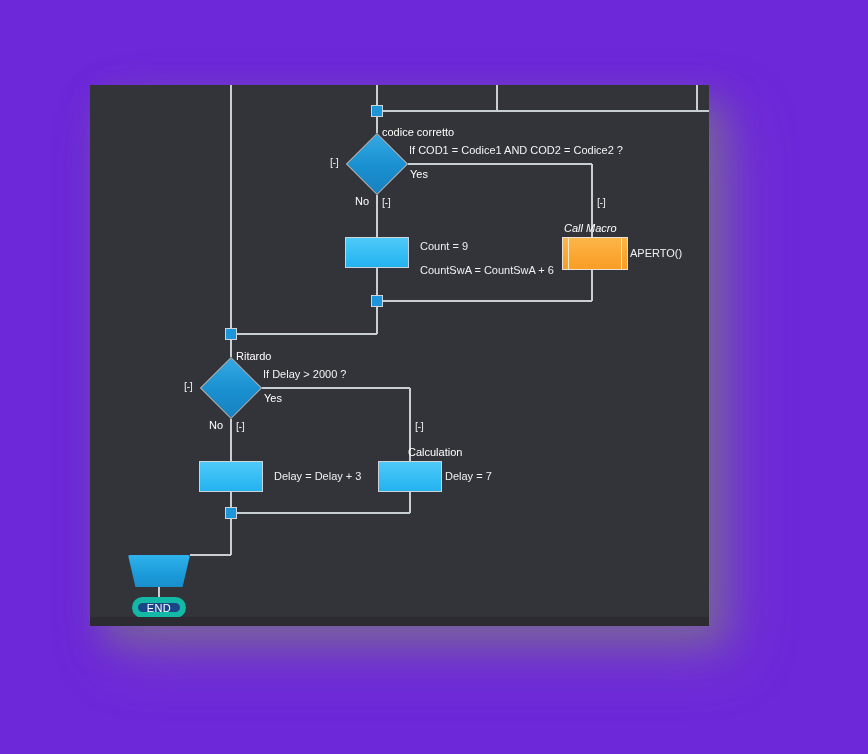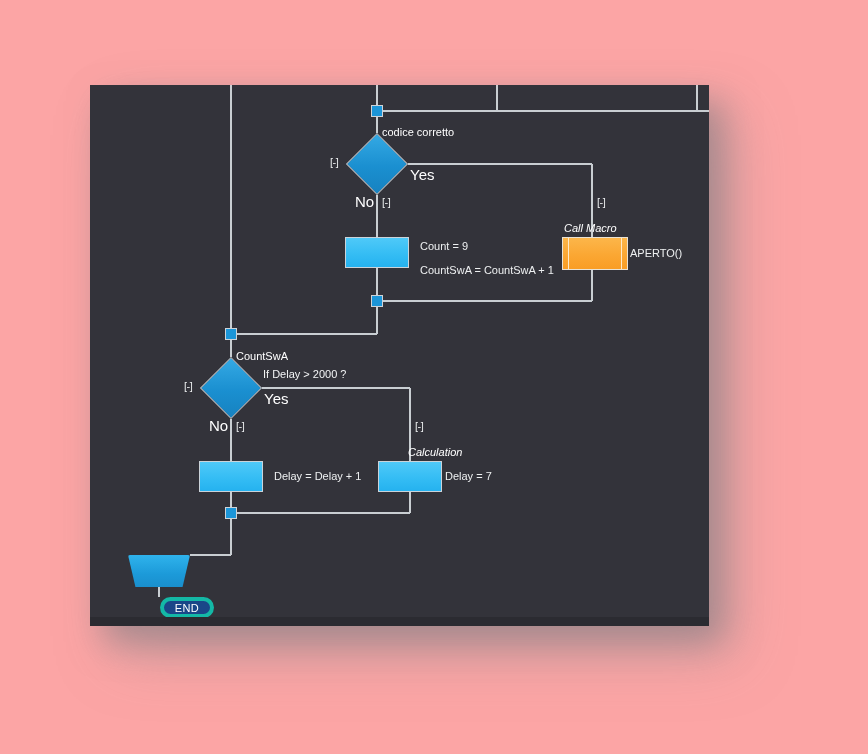--- a/index.html
+++ b/index.html
@@ -10,21 +10,21 @@
     height: 754px;
     background: #ffffff;
     font-family: "Liberation Sans", sans-serif;
     overflow: hidden;
   }
 
   #stage {
     position: relative;
     width: 868px;
     height: 754px;
-    background: #fca5a5;
+    background: #6d28d9;
   }
 
   
   #canvas-shadow {
     position: absolute;
     left: 90px;
     top: 85px;
     width: 619px;
     height: 541px;
     border-radius: 2px;
@@ -124,44 +124,43 @@
     clip-path: polygon(0% 0%, 100% 0%, 88% 100%, 12% 100%);
     border-radius: 2px;
   }
 
   
   .end-pill {
     width: 54px;
     height: 21px;
     border-radius: 11px;
     background: #1a4688;
-    border: 4px solid #14b8a6;
+    border: 6px solid #14b8a6;
     box-sizing: border-box;
     display: flex;
     align-items: center;
     justify-content: center;
-    margin-left: 28px;
   }
   .end-pill span {
     color: #ffffff;
     font-size: 11px;
     letter-spacing: 0.4px;
   }
 
   
   .lbl {
     position: absolute;
     color: #f2f3f4;
     font-size: 11px;
     line-height: 13px;
     white-space: nowrap;
   }
   .lbl.title   { color: #ffffff; }
   .lbl.cond    { color: #f3f4f5; }
-  .lbl.branch  { color: #ffffff; font-size: 15px; }
+  .lbl.branch  { color: #ffffff; font-size: 11px; }
   .lbl.expr    { color: #eef0f1; }
 
   
   .toggle {
     position: absolute;
     color: #e9ebec;
     font-size: 11px;
     line-height: 11px;
     letter-spacing: -0.5px;
     white-space: nowrap;
@@ -220,57 +219,58 @@
         <line x1="69" y1="502" x2="69" y2="512"></line>
       </g>
     </svg>
 
     <div class="node junction" style="left:281px; top:20px;"></div>
 
     <div class="node diamond-wrap" style="left:256px; top:48px;">
       <div class="diamond"></div>
     </div>
     <div class="lbl title" style="left:292px; top:41px;">codice corretto</div>
+    <div class="lbl cond" style="left:319px; top:59px;">If  COD1 = Codice1 AND COD2 = Codice2 ?</div>
     <div class="lbl branch" style="left:320px; top:83px;">Yes</div>
     <div class="lbl branch" style="left:265px; top:110px;">No</div>
     <div class="toggle" style="left:240px; top:72px;">[-]</div>
     <div class="toggle" style="left:292px; top:112px;">[-]</div>
     <div class="toggle" style="left:507px; top:112px;">[-]</div>
 
     <div class="node process" style="left:255px; top:152px;"></div>
     <div class="lbl expr" style="left:330px; top:155px;">Count = 9</div>
-    <div class="lbl expr" style="left:330px; top:179px;">CountSwA = CountSwA + 1</div>
+    <div class="lbl expr" style="left:330px; top:179px;">CountSwA = CountSwA + 6</div>
 
     <div class="macro" style="left:472px; top:152px;">
       <div class="bar left"></div>
       <div class="bar right"></div>
     </div>
     <div class="lbl title" style="left:474px; top:137px;font-style:italic;">Call Macro</div>
     <div class="lbl expr" style="left:540px; top:162px;">APERTO()</div>
 
     <div class="node junction" style="left:281px; top:210px;"></div>
 
     <div class="node junction" style="left:135px; top:243px;"></div>
 
     <div class="node diamond-wrap" style="left:110px; top:272px;">
       <div class="diamond"></div>
     </div>
-    <div class="lbl title" style="left:146px; top:265px;">CountSwA</div>
+    <div class="lbl title" style="left:146px; top:265px;">Ritardo</div>
     <div class="lbl cond" style="left:173px; top:283px;">If  Delay &gt; 2000 ?</div>
     <div class="lbl branch" style="left:174px; top:307px;">Yes</div>
     <div class="lbl branch" style="left:119px; top:334px;">No</div>
     <div class="toggle" style="left:94px; top:296px;">[-]</div>
     <div class="toggle" style="left:146px; top:336px;">[-]</div>
     <div class="toggle" style="left:325px; top:336px;">[-]</div>
 
     <div class="node process" style="left:109px; top:376px;"></div>
-    <div class="lbl expr" style="left:184px; top:385px;">Delay = Delay + 1</div>
+    <div class="lbl expr" style="left:184px; top:385px;">Delay = Delay + 3</div>
 
     <div class="node process" style="left:288px; top:376px;"></div>
-    <div class="lbl title" style="left:318px; top:361px;font-style:italic;">Calculation</div>
+    <div class="lbl title" style="left:318px; top:361px;">Calculation</div>
     <div class="lbl expr" style="left:355px; top:385px;">Delay = 7</div>
 
     <div class="node junction" style="left:135px; top:422px;"></div>
 
     <div class="node trapezoid" style="left:38px; top:470px;"></div>
 
     <div class="node end-pill" style="left:42px; top:512px;">
       <span>END</span>
     </div>
 

